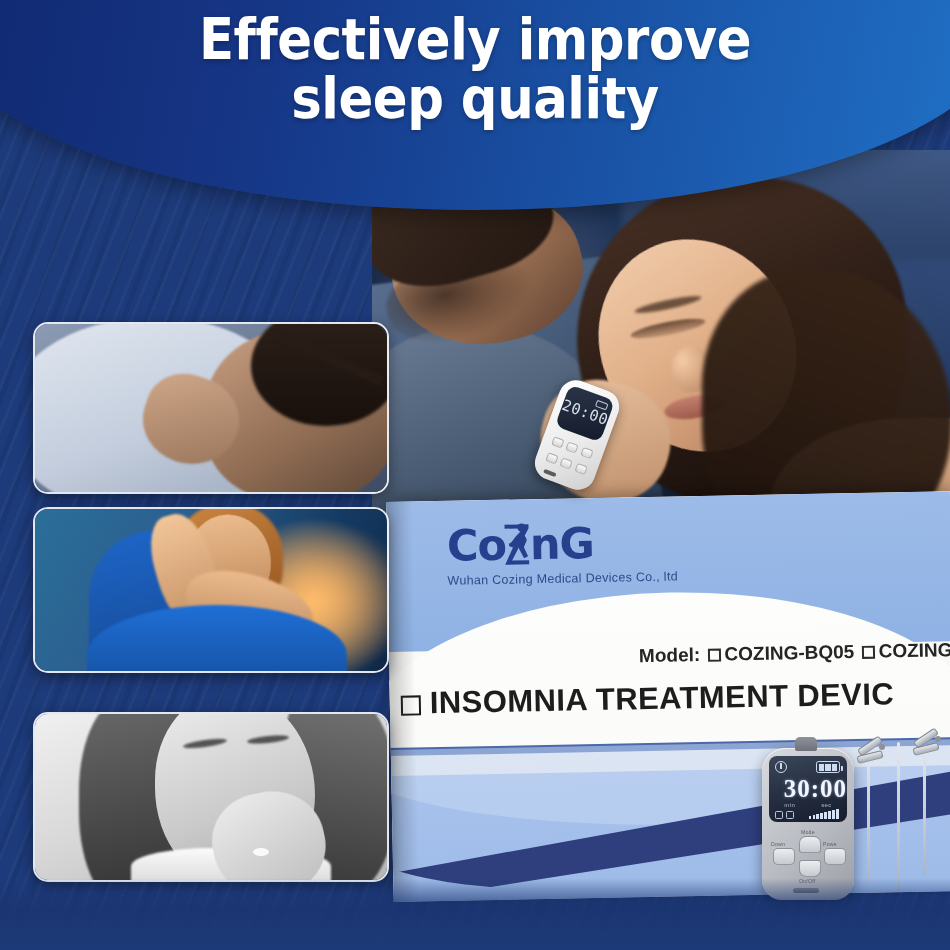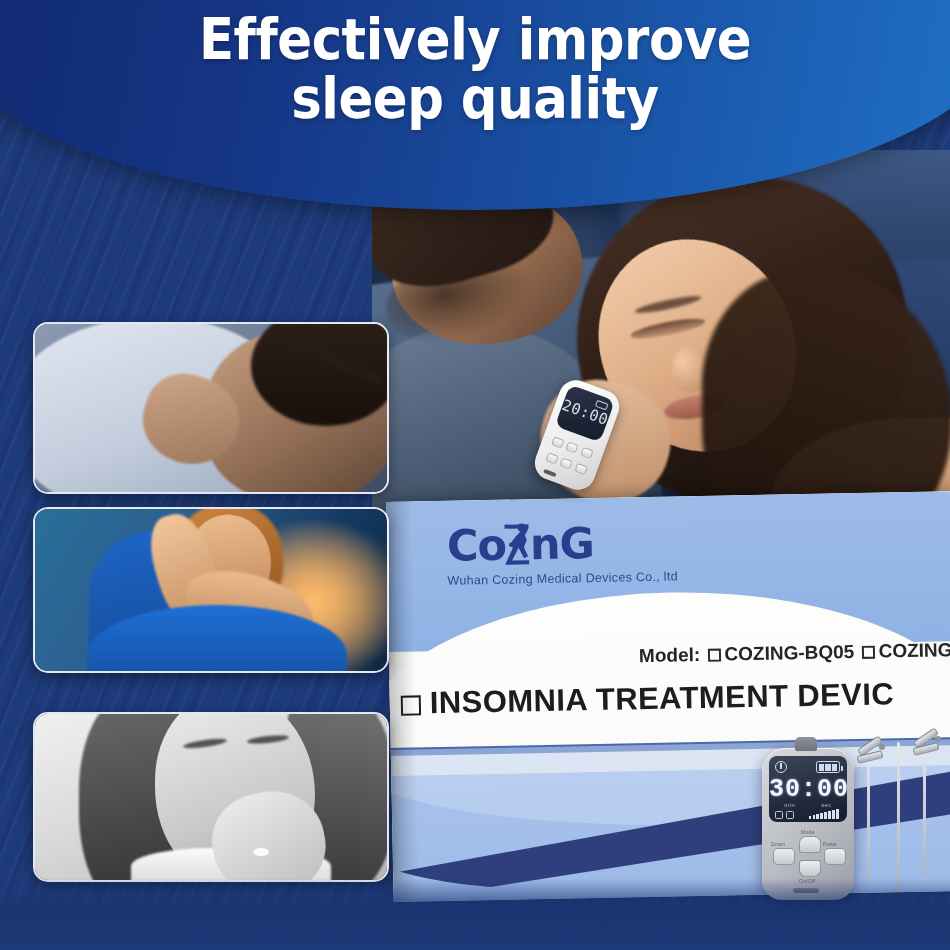--- a/index.html
+++ b/index.html
@@ -296,21 +296,21 @@
     border:1.6px solid #cfdcf0; border-radius:2.5px;
     display:flex; gap:1.5px; align-items:center; padding:1.5px;
   }
   .device-main .lcd .batt span { flex:1; height:100%; background:#cfdcf0; }
   .device-main .lcd .batt::after {
     content:""; position:absolute; right:-4px; top:3.5px;
     width:2.5px; height:5px; background:#cfdcf0; border-radius:0 1px 1px 0;
   }
   .device-main .lcd .timer {
     position:absolute; left:0; right:0; top:19px; text-align:right;
-    color:#f2f6ff; font-family:Liberation Mono, monospace;
+    color:#f2f6ff; font-family:Liberation Serif, serif;
     font-size:25px; font-weight:bold; letter-spacing:1px;
     text-shadow:0 0 3px rgba(200,220,255,.6);
   }
   .device-main .lcd .units {
     position:absolute; left:0; right:0; top:46px;
     display:flex; justify-content:center; gap:26px;
     color:#aebbd2; font-size:6px; letter-spacing:.4px;
   }
   .device-main .lcd .bars {
     position:absolute; right:8px; bottom:3px;

